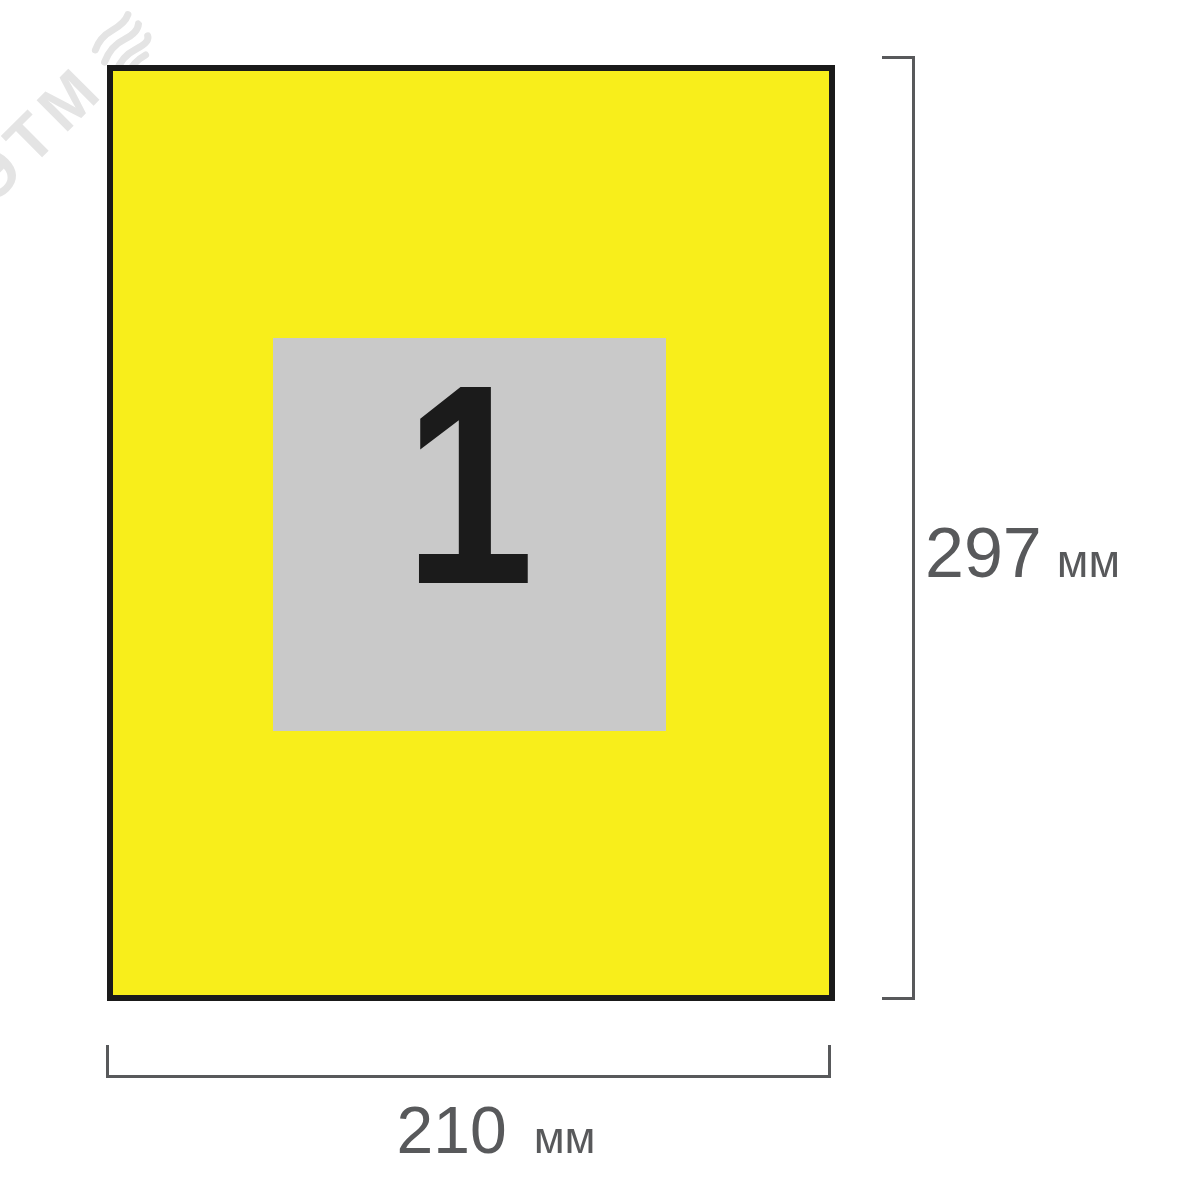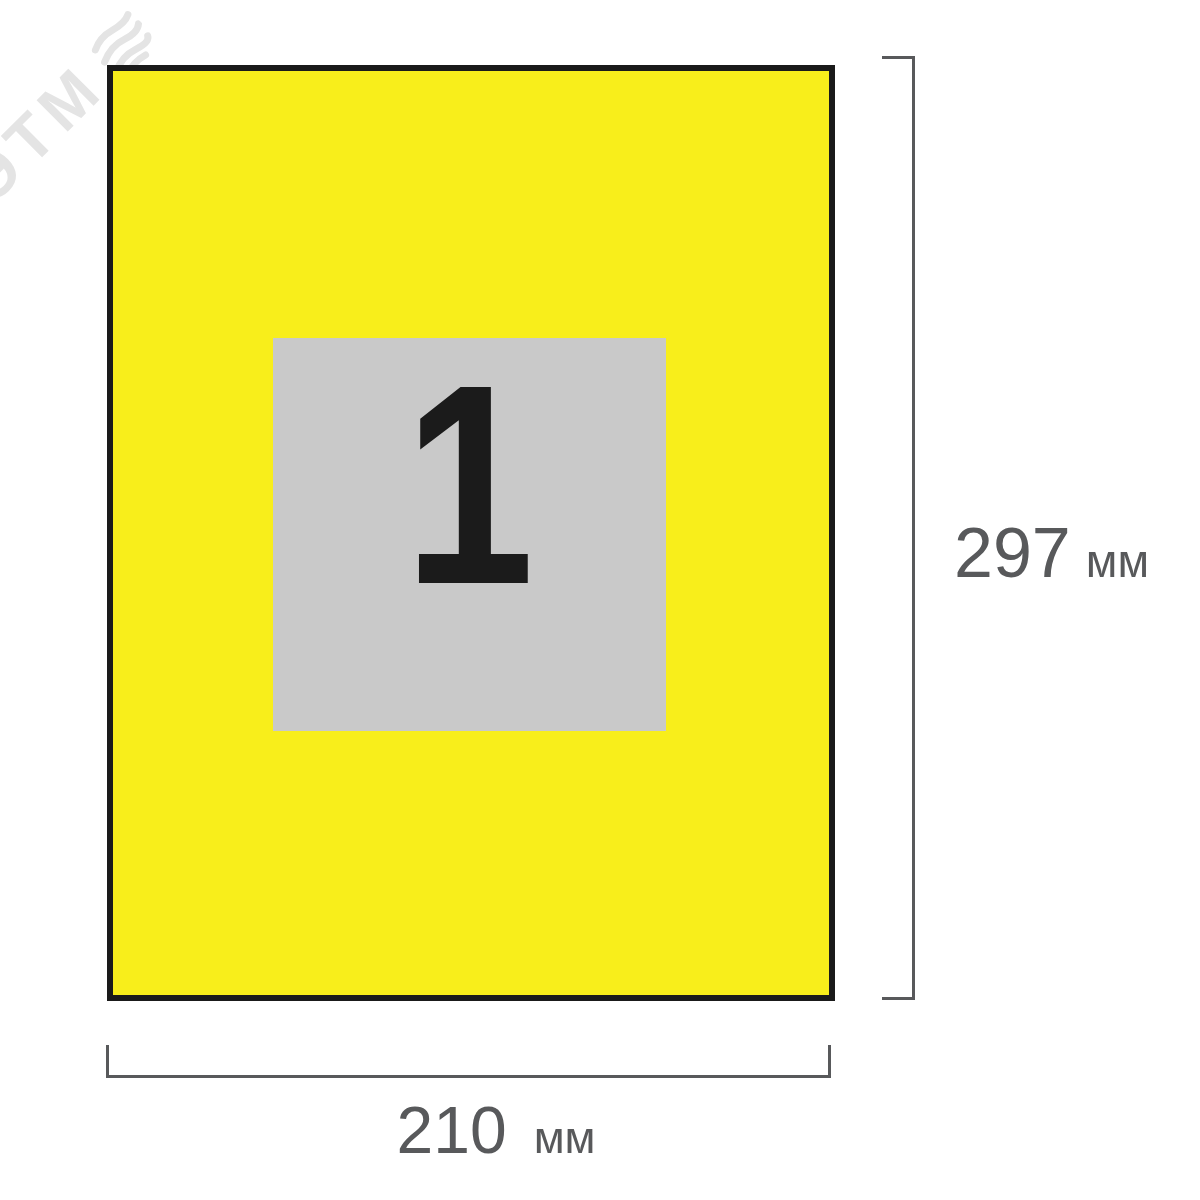--- a/index.html
+++ b/index.html
@@ -66,21 +66,21 @@
   .dim-h-tick-left{left:106px;top:1045px;width:3px;height:33px;}
   .dim-h-tick-right{left:828px;top:1045px;width:3px;height:33px;}
 
   
   .dim-label{
     position:absolute;display:flex;align-items:baseline;
     color:var(--dimension);line-height:1;white-space:nowrap;
   }
   .dim-label .value{font-size:70px;}
   .dim-label .unit{font-size:46px;text-align:right;}
-  .height-label{left:925px;top:518px;gap:15px;margin-left:29px;}
+  .height-label{left:925px;top:518px;gap:15px;}
   .width-label{left:296px;top:1097px;width:400px;justify-content:center;gap:27px;}
   .width-label .value{font-size:66px;}
   .width-label .unit{font-size:45px;}
 </style>
 </head>
 <body>
 
 <div class="canvas">
 
   <div class="watermark">

